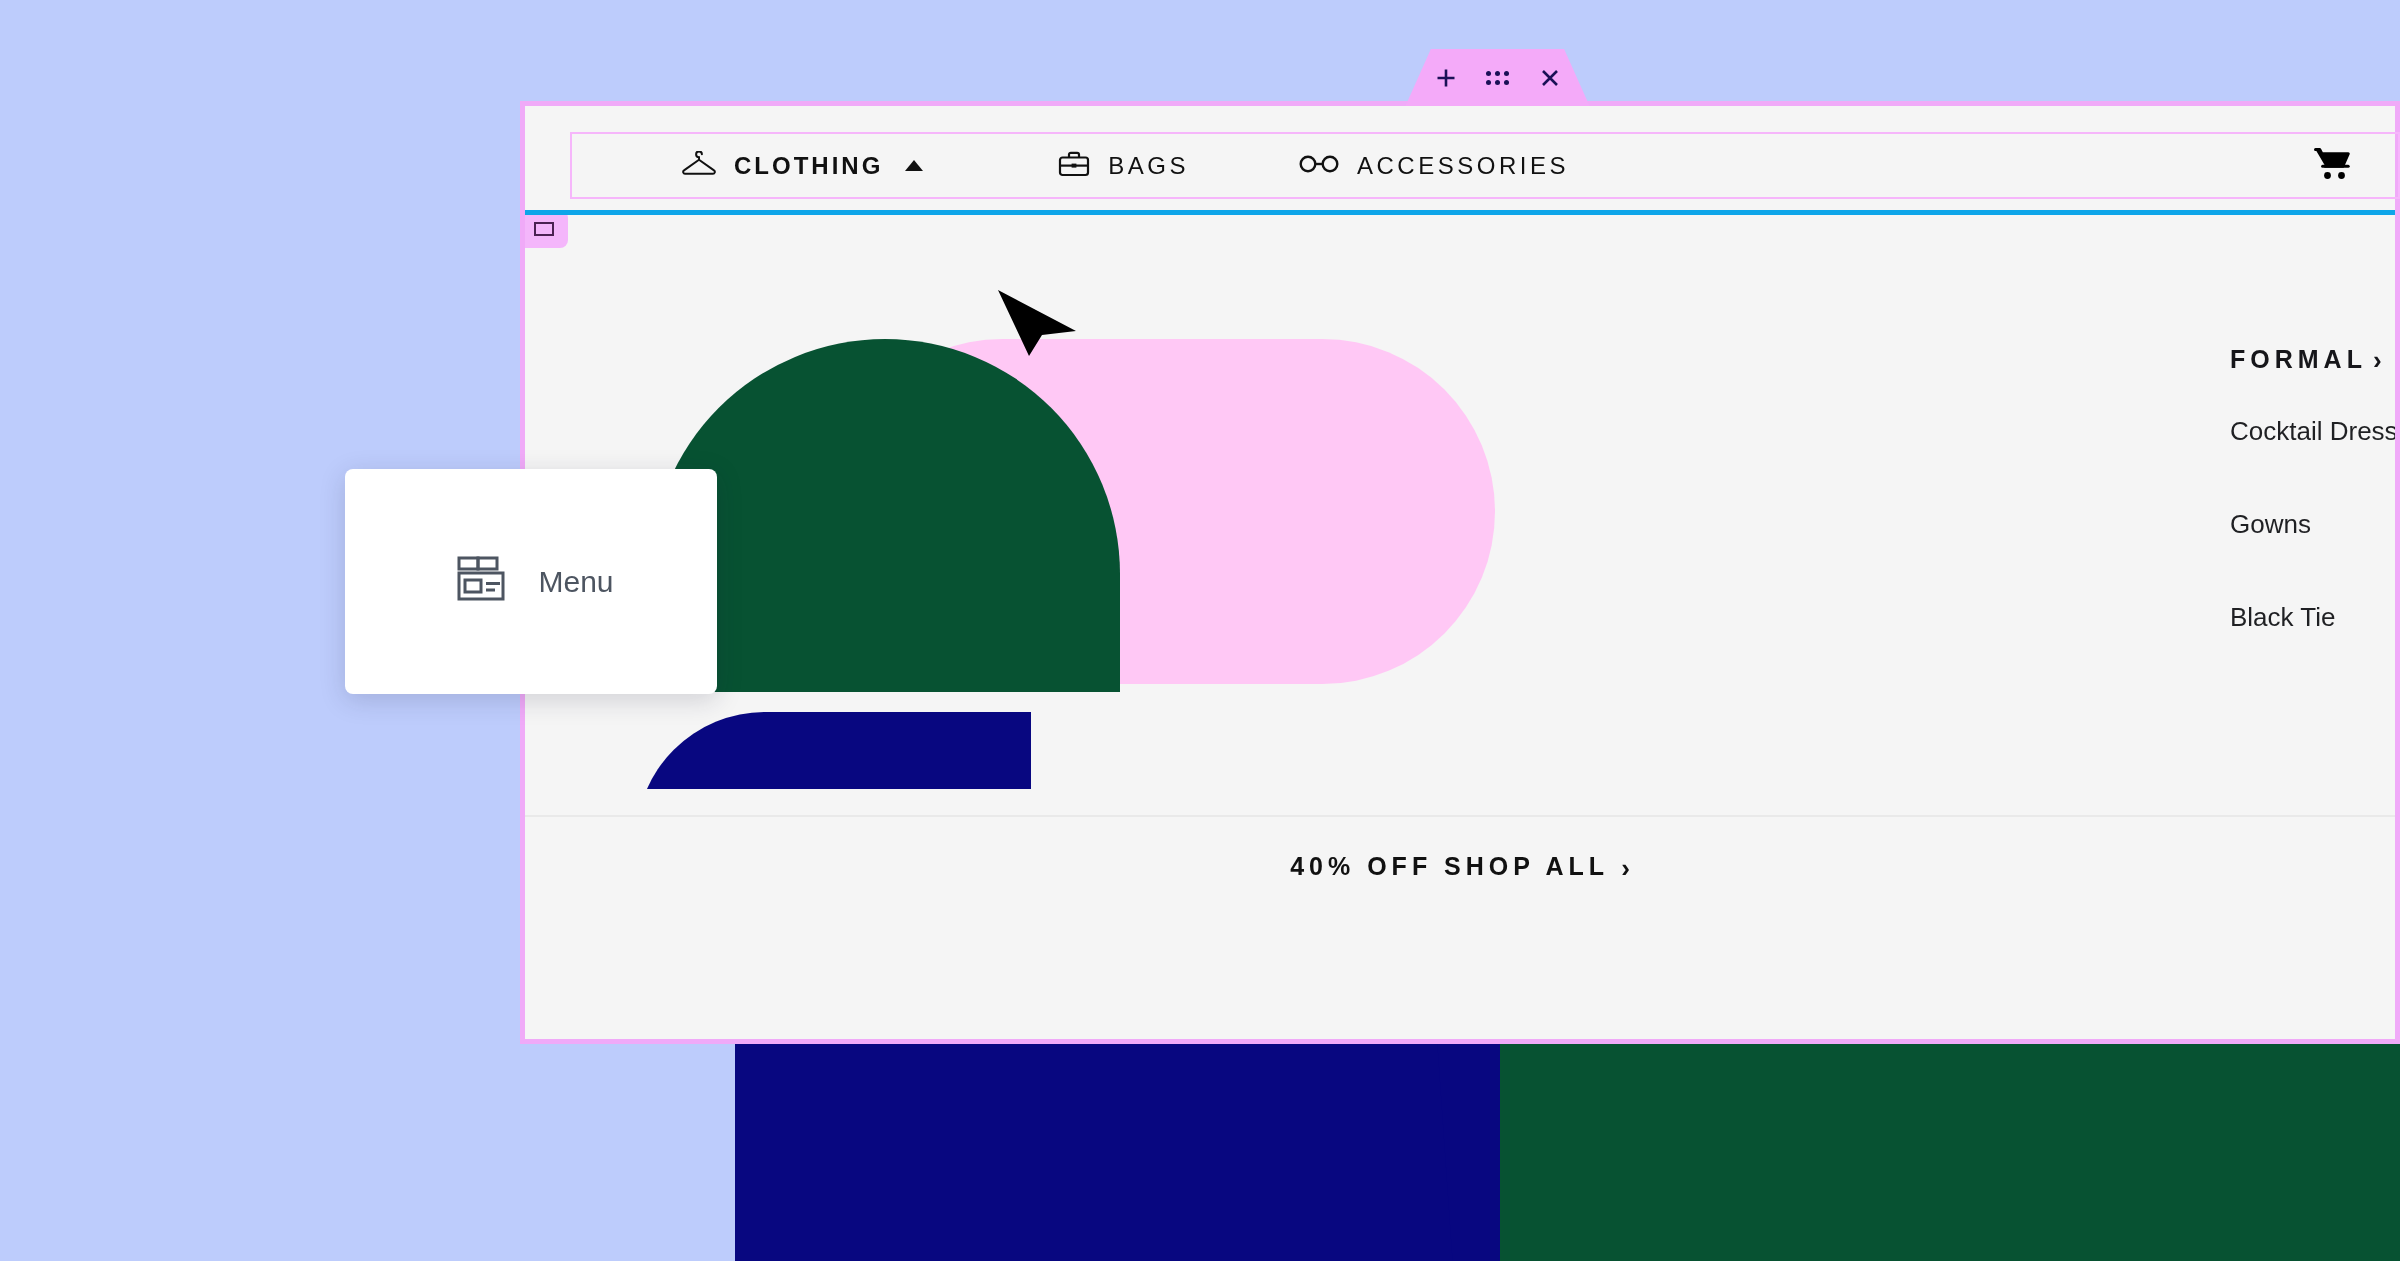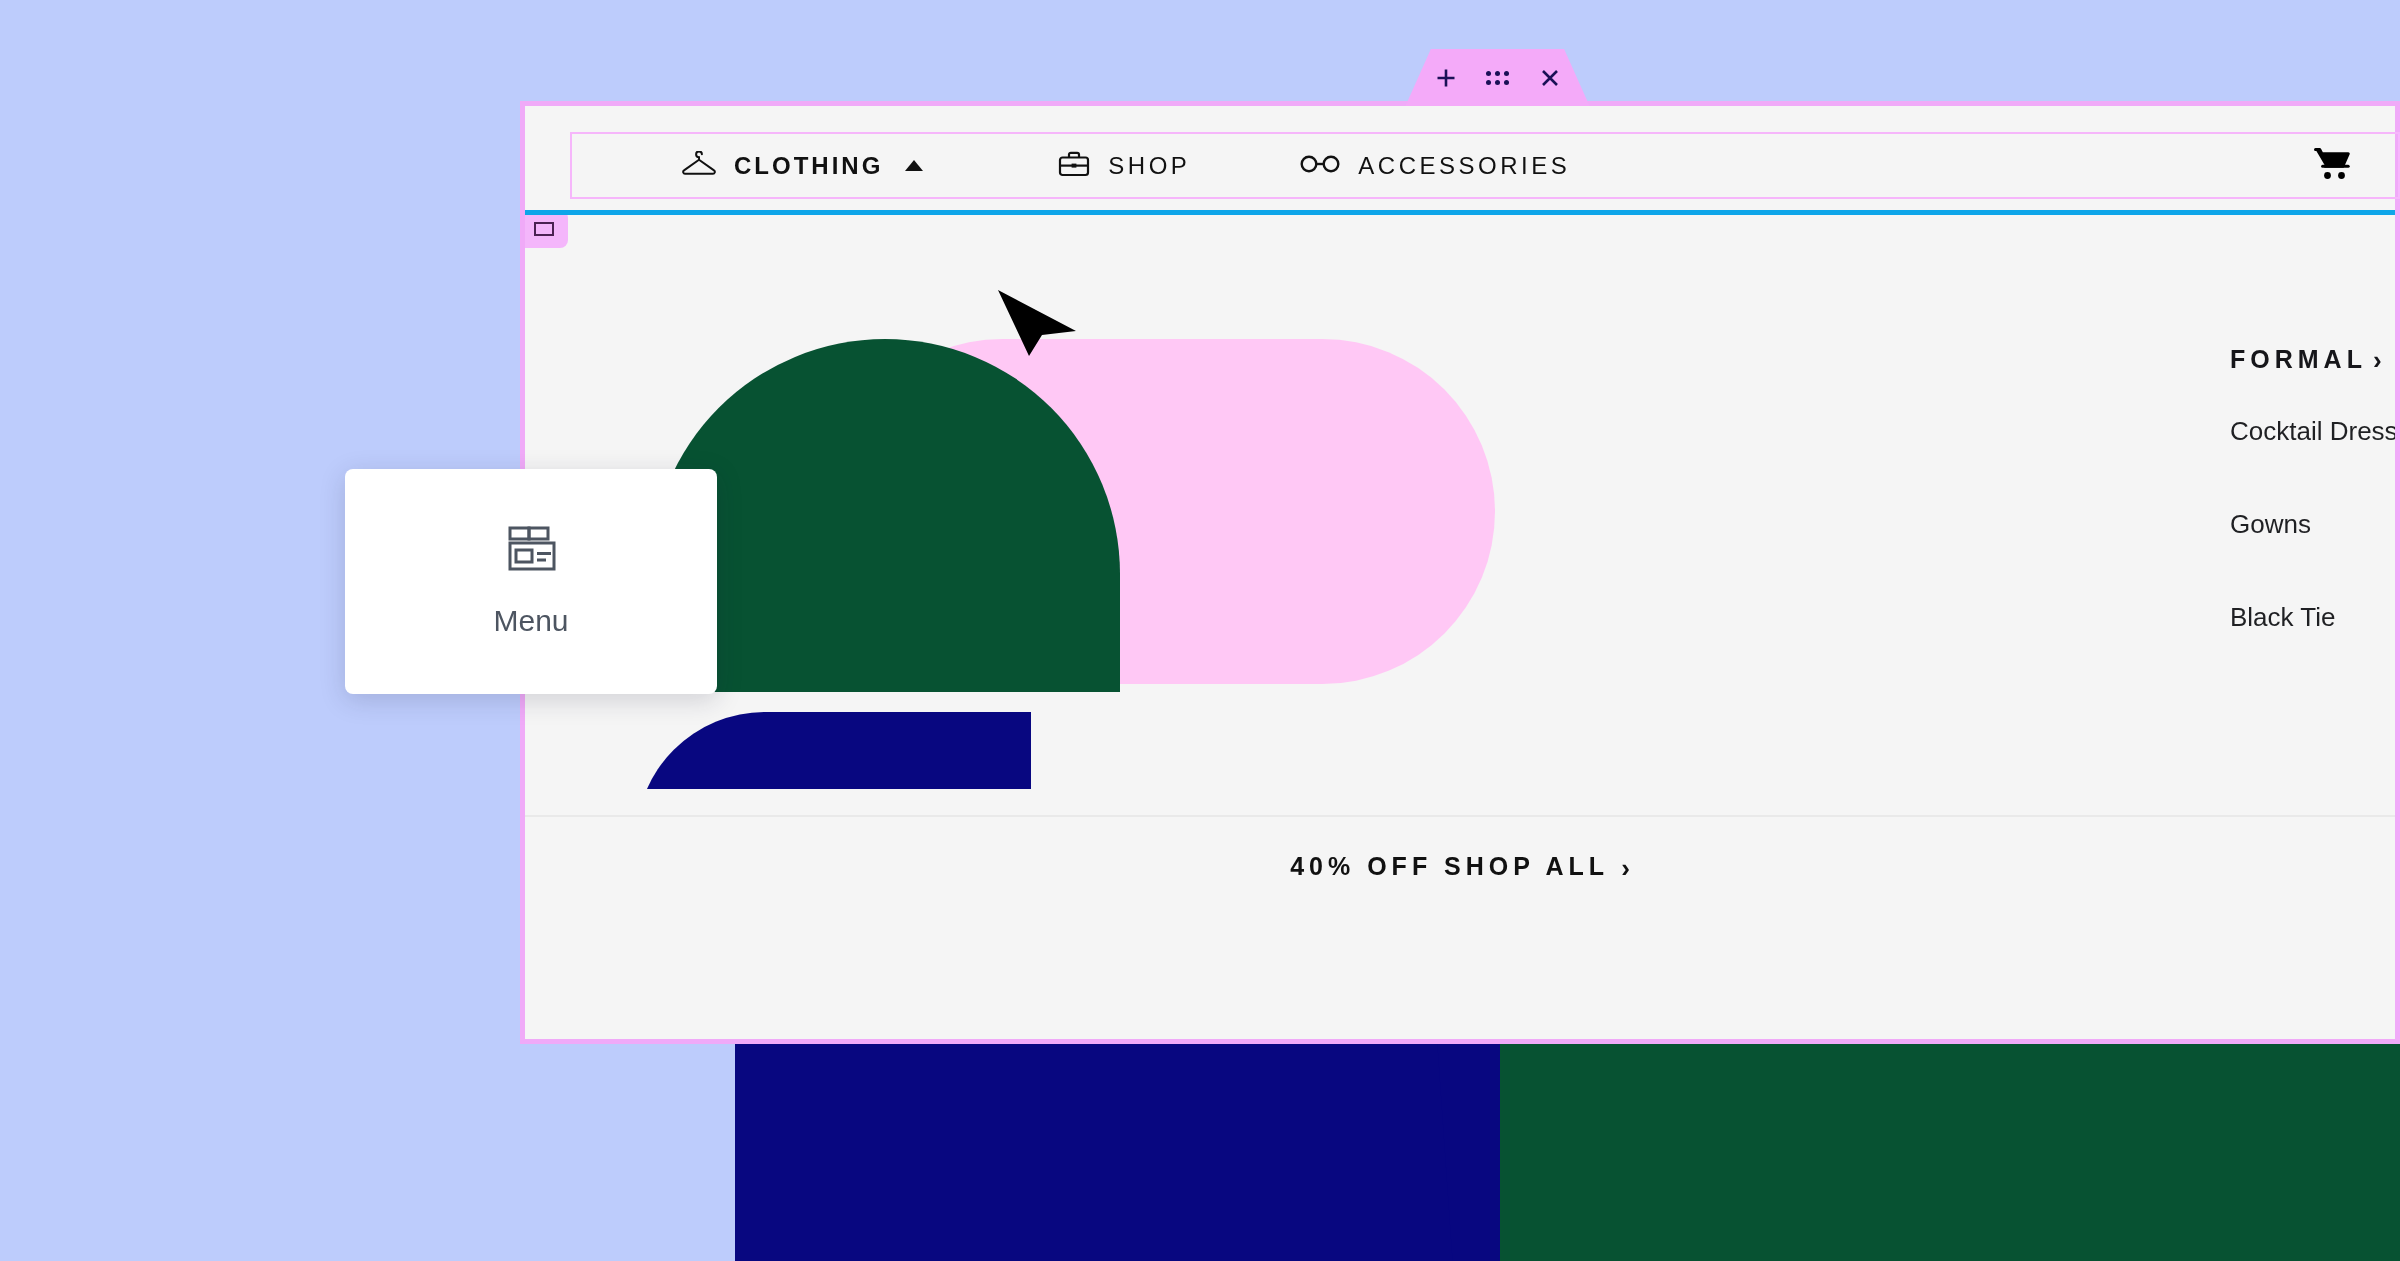--- a/index.html
+++ b/index.html
@@ -210,21 +210,21 @@
   }
 
   
   #menu-card {
     position: absolute;
     left: 345px; top: 469px;
     width: 372px; height: 225px;
     background: #ffffff;
     border-radius: 8px;
     box-shadow: 0 6px 26px rgba(30,30,60,0.17);
-    display: flex; flex-direction: column;
+    display: flex; flex-direction: row;
     align-items: center; justify-content: center;
     gap: 26px;
     z-index: 50;
   }
   #menu-card .card-label {
     font-size: 30px; color: #4d5561;
   }
 </style>
 </head>
 <body>
@@ -277,21 +277,21 @@
 
       <div class="nav-item">
         <span>
           <svg width="32" height="28" viewBox="0 0 32 28" aria-hidden="true">
             <rect x="2" y="7.5" width="28" height="17.5" rx="2.5" stroke="#111" stroke-width="2.2" fill="none"></rect>
             <path d="M11 7.5V4.6c0-1 0.8-1.8 1.8-1.8h6.4c1 0 1.8 0.8 1.8 1.8v2.9" stroke="#111" stroke-width="2.2" fill="none"></path>
             <path d="M2 15.6h28" stroke="#111" stroke-width="2.2" fill="none"></path>
             <rect x="13.6" y="13.6" width="4.8" height="4" fill="#111"></rect>
           </svg>
         </span>
-        <span class="nav-label">SHOP</span>
+        <span class="nav-label">BAGS</span>
       </div>
 
       <span class="nav-gap-2"></span>
 
       <div class="nav-item">
         <span>
           <svg width="40" height="22" viewBox="0 0 40 22" aria-hidden="true">
             <circle cx="9" cy="11" r="7.3" stroke="#111" stroke-width="2.4" fill="none"></circle>
             <circle cx="31" cy="11" r="7.3" stroke="#111" stroke-width="2.4" fill="none"></circle>
             <path d="M16.3 11h7.4" stroke="#111" stroke-width="2.4" fill="none"></path>

